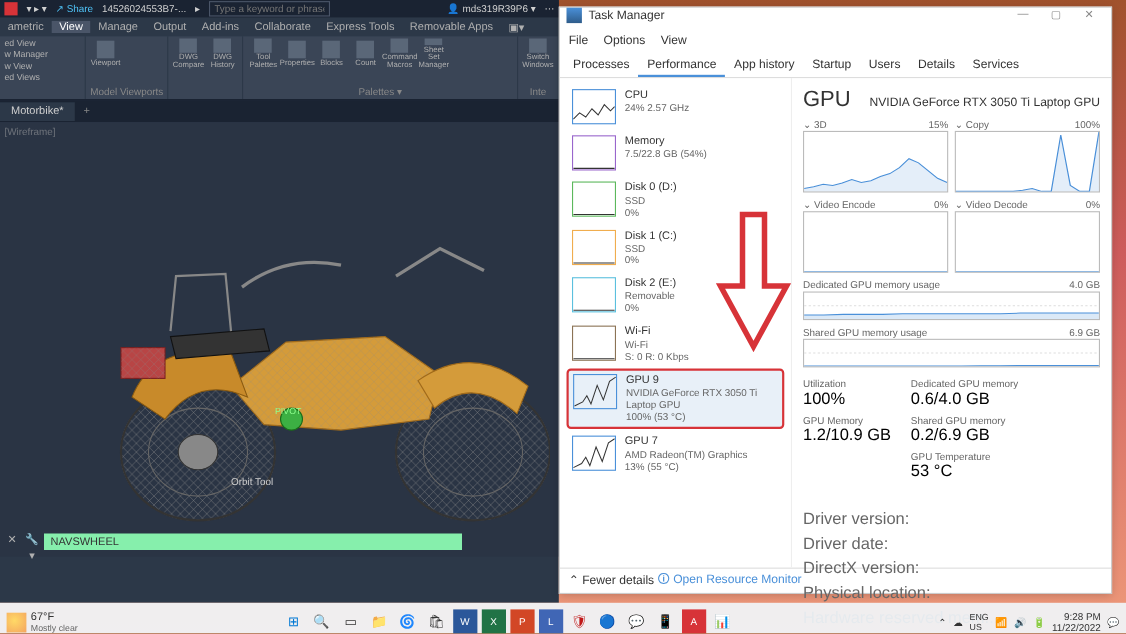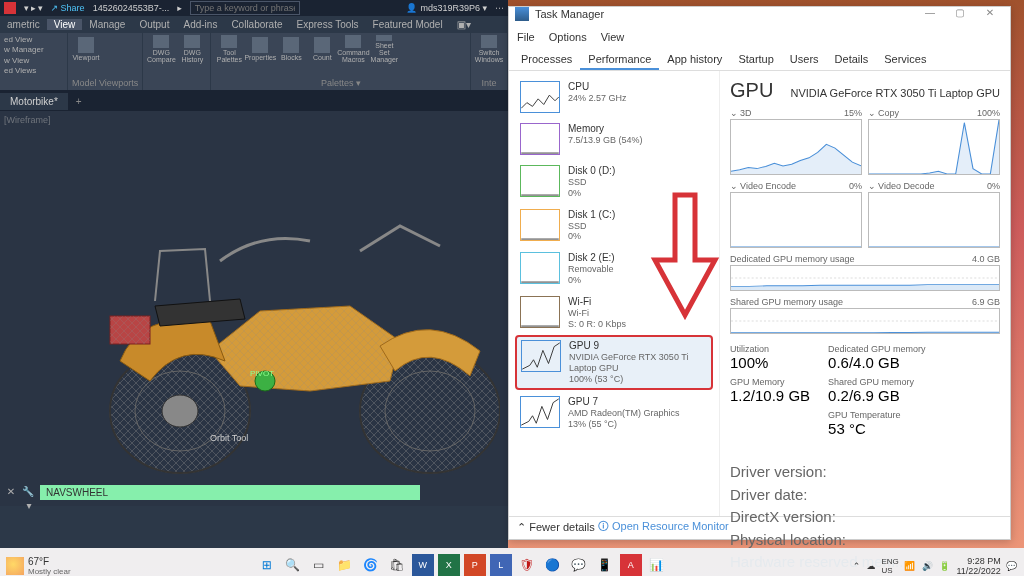--- a/index.html
+++ b/index.html
@@ -105,25 +105,25 @@
    <span>⋯</span>
  </div>
  <div class="acad-menu">
    <span>ametric</span>
    <span class="active">View</span>
    <span>Manage</span>
    <span>Output</span>
    <span>Add-ins</span>
    <span>Collaborate</span>
    <span>Express Tools</span>
-   <span>Featured Model</span>
+   <span>Removable Apps</span>
    <span>▣▾</span>
  </div>
  <div class="acad-ribbon">
-   <div class="ribbon-group" style="width:68px;font-size:8px;line-height:1.3;color:#b0b0b0">
+   <div class="ribbon-group" style="width:78px;font-size:8px;line-height:1.3;color:#b0b0b0">
      <div>
        <div>ed View</div>
        <div>w Manager</div>
        <div>w View</div>
        <div>ed Views</div>
      </div>
    </div>
    <div class="ribbon-group">
      <div class="icons">
        <div class="ribbon-icon">
@@ -275,21 +275,21 @@
               <div class="name">CPU</div>
               <div class="sub">24% 2.57 GHz</div>
             </div>
           </div>
           <div class="tm-item">
             <div class="tm-spark mem"><svg viewBox="0 0 40 32">
                 <path d="M0 31 L40 31" fill="none" stroke="currentColor" stroke-width="1"></path>
               </svg></div>
             <div class="txt">
               <div class="name">Memory</div>
-              <div class="sub">7.5/13.9 GB (54%)</div>
+              <div class="sub">7.5/22.8 GB (54%)</div>
             </div>
           </div>
           <div class="tm-item">
             <div class="tm-spark disk"><svg viewBox="0 0 40 32">
                 <path d="M0 31 L40 31" fill="none" stroke="currentColor" stroke-width="1"></path>
               </svg></div>
             <div class="txt">
               <div class="name">Disk 0 (D:)</div>
               <div class="sub">SSD</div>
               <div class="sub">0%</div>

